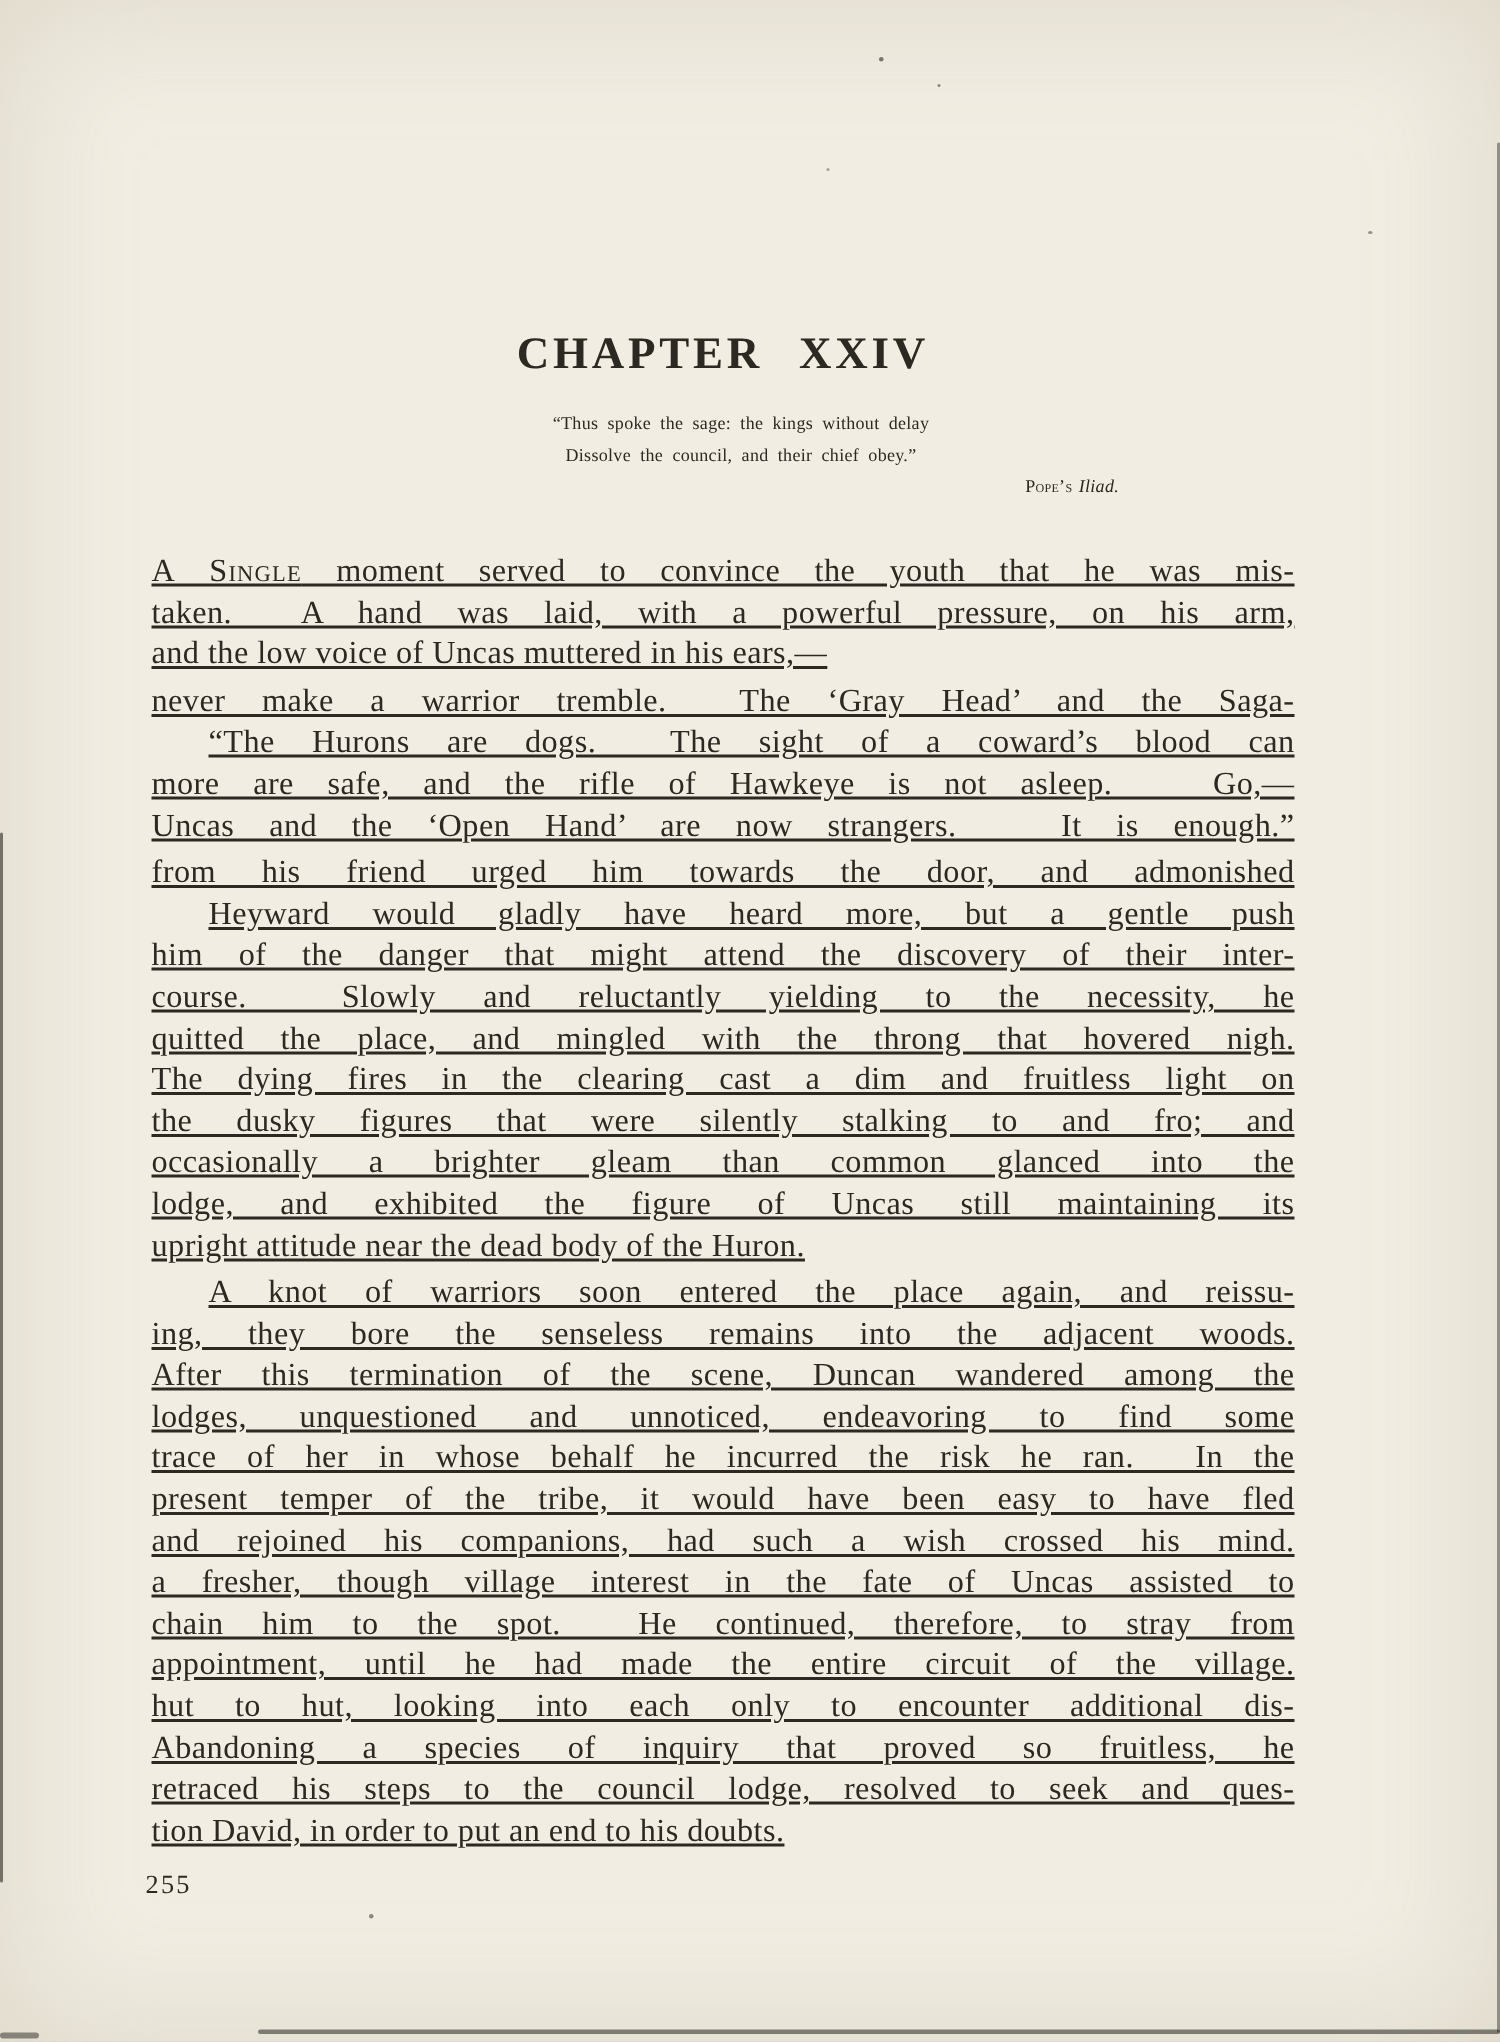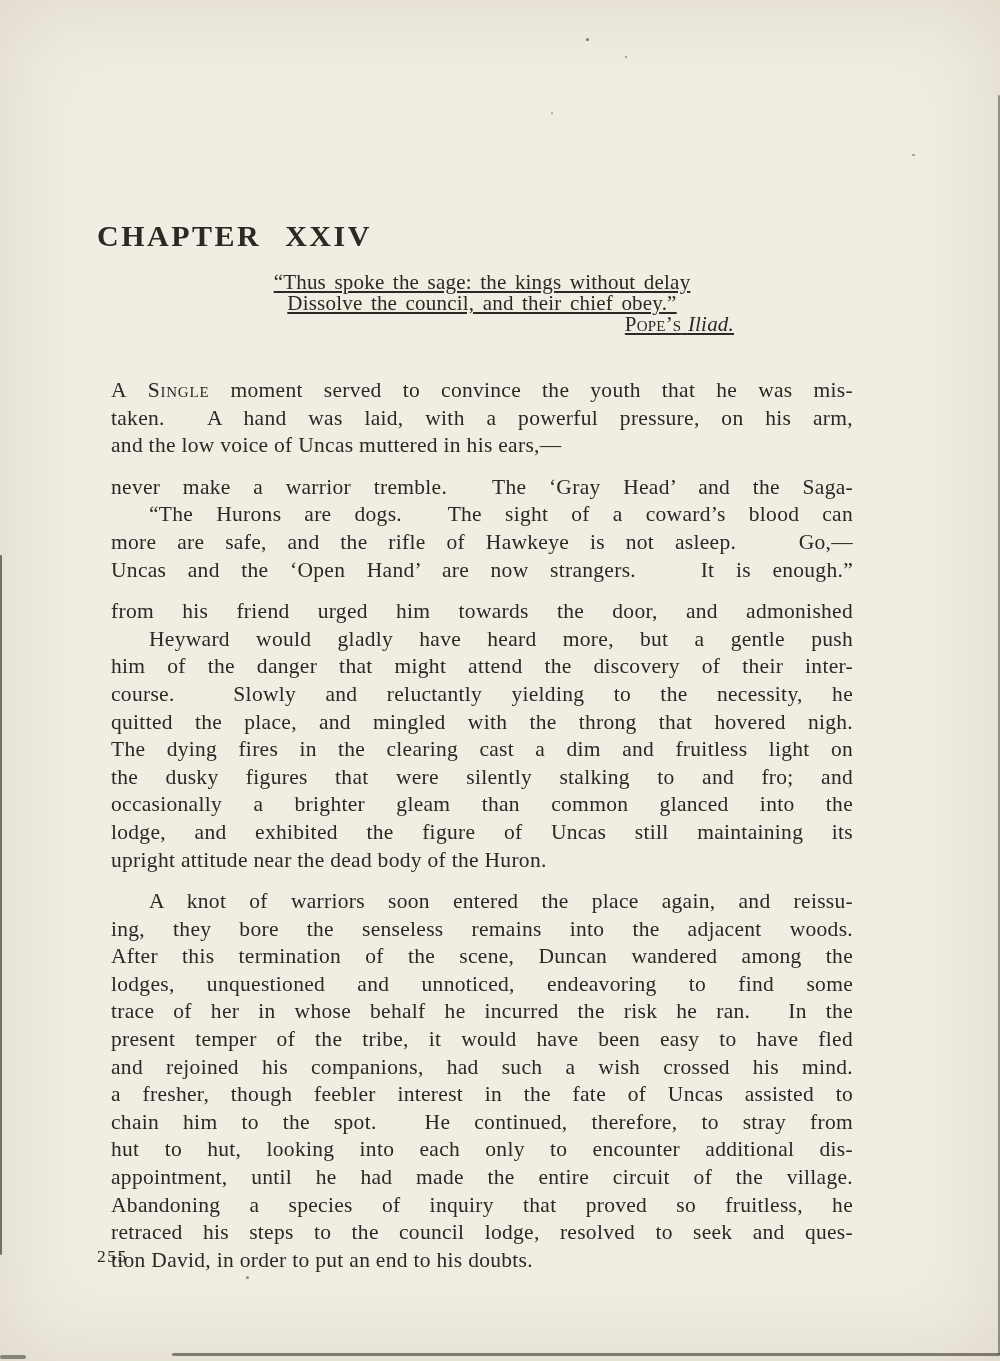--- a/index.html
+++ b/index.html
@@ -24,54 +24,54 @@
     top:0;
     width:770px;
     height:100%;
   }
   .chapter-title{
     position:absolute;
     top:219px;
     left:0;
     width:100%;
     margin:0;
+    text-align:center;
     font-size:30px;
     font-weight:bold;
     letter-spacing:2.5px;
     word-spacing:14px;
   }
   .epigraph{
     position:absolute;
     top:272px;
-    left:0;
+    left:12px;
     width:100%;
-    font-size:21px;
+    font-size:12px;
     line-height:21px;
     letter-spacing:0.2px;
     word-spacing:3px;
-    text-decoration:underline;
   }
   .ep-line{text-align:center;}
   .ep-attr{
     text-align:right;
     padding-right:133px;
     word-spacing:1px;
   }
   .sc{font-variant:small-caps;}
   .it{font-style:italic;}
   .body-text{
     position:absolute;
     top:363px;
     left:0;
     width:100%;
     font-size:21.5px;
     line-height:27.6px;
     letter-spacing:0.3px;
   }
-  .paragraph{margin:14px;}
+  .paragraph{margin:4px;text-decoration:underline;}
   .line{
     text-align:justify;
     text-align-last:justify;
   }
   .line.short{text-align-last:left;}
   .line.indent{text-indent:38px;}
   .lead{font-variant:small-caps;letter-spacing:0.8px;}
   .page-number{
     position:absolute;
     top:1246px;
@@ -136,24 +136,24 @@
           <div class="line short">upright attitude near the dead body of the Huron.</div>
         </div>
         <div class="paragraph">
           <div class="line full indent">A knot of warriors soon entered the place again, and reissu-</div>
           <div class="line full">ing, they bore the senseless remains into the adjacent woods.</div>
           <div class="line full">After this termination of the scene, Duncan wandered among the</div>
           <div class="line full">lodges, unquestioned and unnoticed, endeavoring to find some</div>
           <div class="line full">trace of her in whose behalf he incurred the risk he ran.&nbsp; In the</div>
           <div class="line full">present temper of the tribe, it would have been easy to have fled</div>
           <div class="line full">and rejoined his companions, had such a wish crossed his mind.</div>
-          <div class="line full">a fresher, though feebler interest in the fate of Uncas assisted to</div>
+          <div class="line full">a fresher, though village interest in the fate of Uncas assisted to</div>
           <div class="line full">chain him to the spot.&nbsp; He continued, therefore, to stray from</div>
+          <div class="line full">appointment, until he had made the entire circuit of the village.</div>
           <div class="line full">hut to hut, looking into each only to encounter additional dis-</div>
-          <div class="line full">appointment, until he had made the entire circuit of the village.</div>
           <div class="line full">Abandoning a species of inquiry that proved so fruitless, he</div>
           <div class="line full">retraced his steps to the council lodge, resolved to seek and ques-</div>
           <div class="line short">tion David, in order to put an end to his doubts.</div>
         </div>
       </div>
 
     <div class="page-number">255</div>
   </div>
 
   <div class="artifact edge-left"></div>

